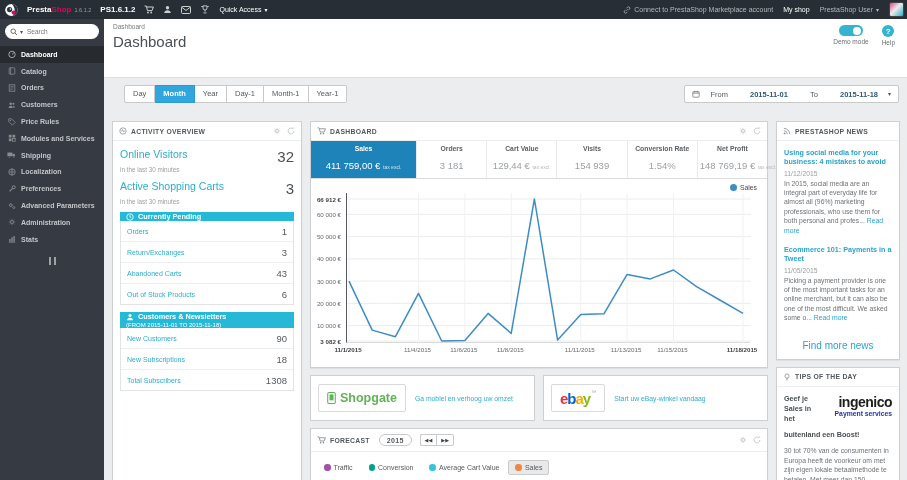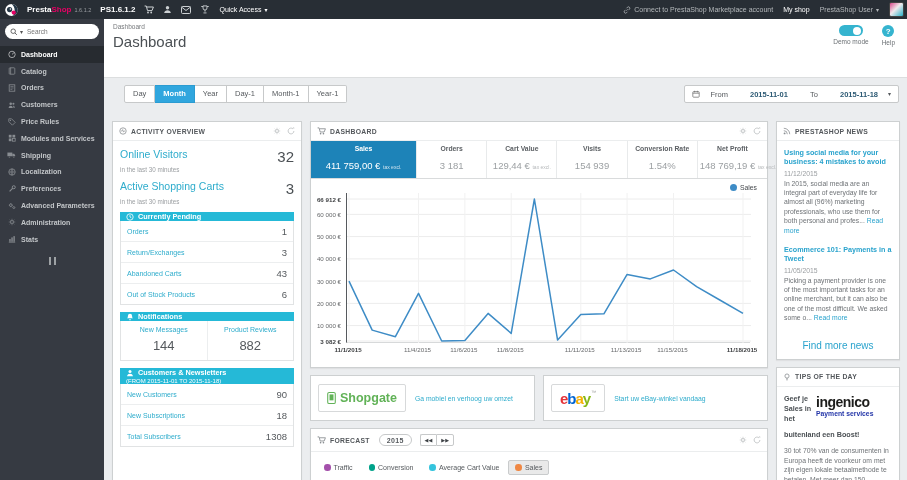--- a/index.html
+++ b/index.html
@@ -150,21 +150,21 @@
   
   .news-body{padding:7px 7px 2px}
   .article{margin-bottom:10px;cursor:pointer}
   .a-title{color:#29a3cd;font-size:7.2px;font-weight:700;line-height:1.3}
   .a-date{color:#9a9ea1;font-size:6.8px;margin:3px 0 2px}
   .a-text{color:#6e7276;font-size:6.8px;line-height:1.38}
   .read-more{color:#29a3cd;cursor:pointer}
   .find-more{text-align:center;color:#29a3cd;font-size:10px;padding:7px 0 6px;cursor:pointer}
   .tips{margin-top:7px;height:145px;overflow:hidden}
   .tips-body{padding:7px 7px;overflow:hidden}
-  .ing{float:right;width:76px;margin:1px 0 13px 4px}
+  .ing{float:right;width:76px;text-align:right;margin:1px 0 13px 4px}
   .ing-name{font-size:14px;font-weight:700;color:#1d1d1b;letter-spacing:-.5px;line-height:1}
   .ing-sub{font-size:6.8px;font-weight:700;color:#2335a8;line-height:1.05;margin-top:1px}
   .tips-heading{font-size:7.2px;font-weight:700;color:#4b5054;line-height:1.4}
   .tips-text{font-size:6.8px;color:#6e7276;line-height:1.45;margin-top:6px}
 
   svg{overflow:visible}
 </style>
 </head>
 <body>
 
@@ -456,41 +456,20 @@
                   <span class="lbl">Abandoned Carts</span>
                   <span class="val">43</span>
                 </div>
               <div class="srow">
                   <span class="lbl">Out of Stock Products</span>
                   <span class="val">6</span>
                 </div>
             </div>
           </div>
 
-          <div class="sub-panel">
-            <div class="sub-head">
-                <span class="line1">
-              <svg width="8" height="8" viewBox="0 0 10 10">
-                    <path d="M5 1a2.6 2.6 0 0 1 2.6 2.6c0 1.9.7 2.6 1.2 3H1.2c.5-.4 1.2-1.1 1.2-3A2.6 2.6 0 0 1 5 1z" fill="#fff"></path>
-                    <circle cx="5" cy="8.3" r=".9" fill="#fff"></circle>
-                  </svg>
-              <span>Notifications</span>
-                </span>
-            </div>
-            <div class="notif-grid">
-              <div class="ncol">
-                  <div class="lbl">New Messages</div>
-                  <div class="val">144</div>
-                </div>
-              <div class="ncol">
-                  <div class="lbl">Product Reviews</div>
-                  <div class="val">882</div>
-                </div>
-            </div>
-          </div>
 
           <div class="sub-panel">
             <div class="sub-head">
               <span class="line1">
                 <svg width="8" height="8" viewBox="0 0 10 10">
                     <circle cx="5" cy="3" r="1.9" fill="#fff"></circle>
                     <path d="M1.3 9c.3-2.3 1.9-3.2 3.7-3.2S8.4 6.7 8.7 9z" fill="#fff"></path>
                   </svg>
                 <span>Customers &amp; Newsletters</span>
                 </span>

